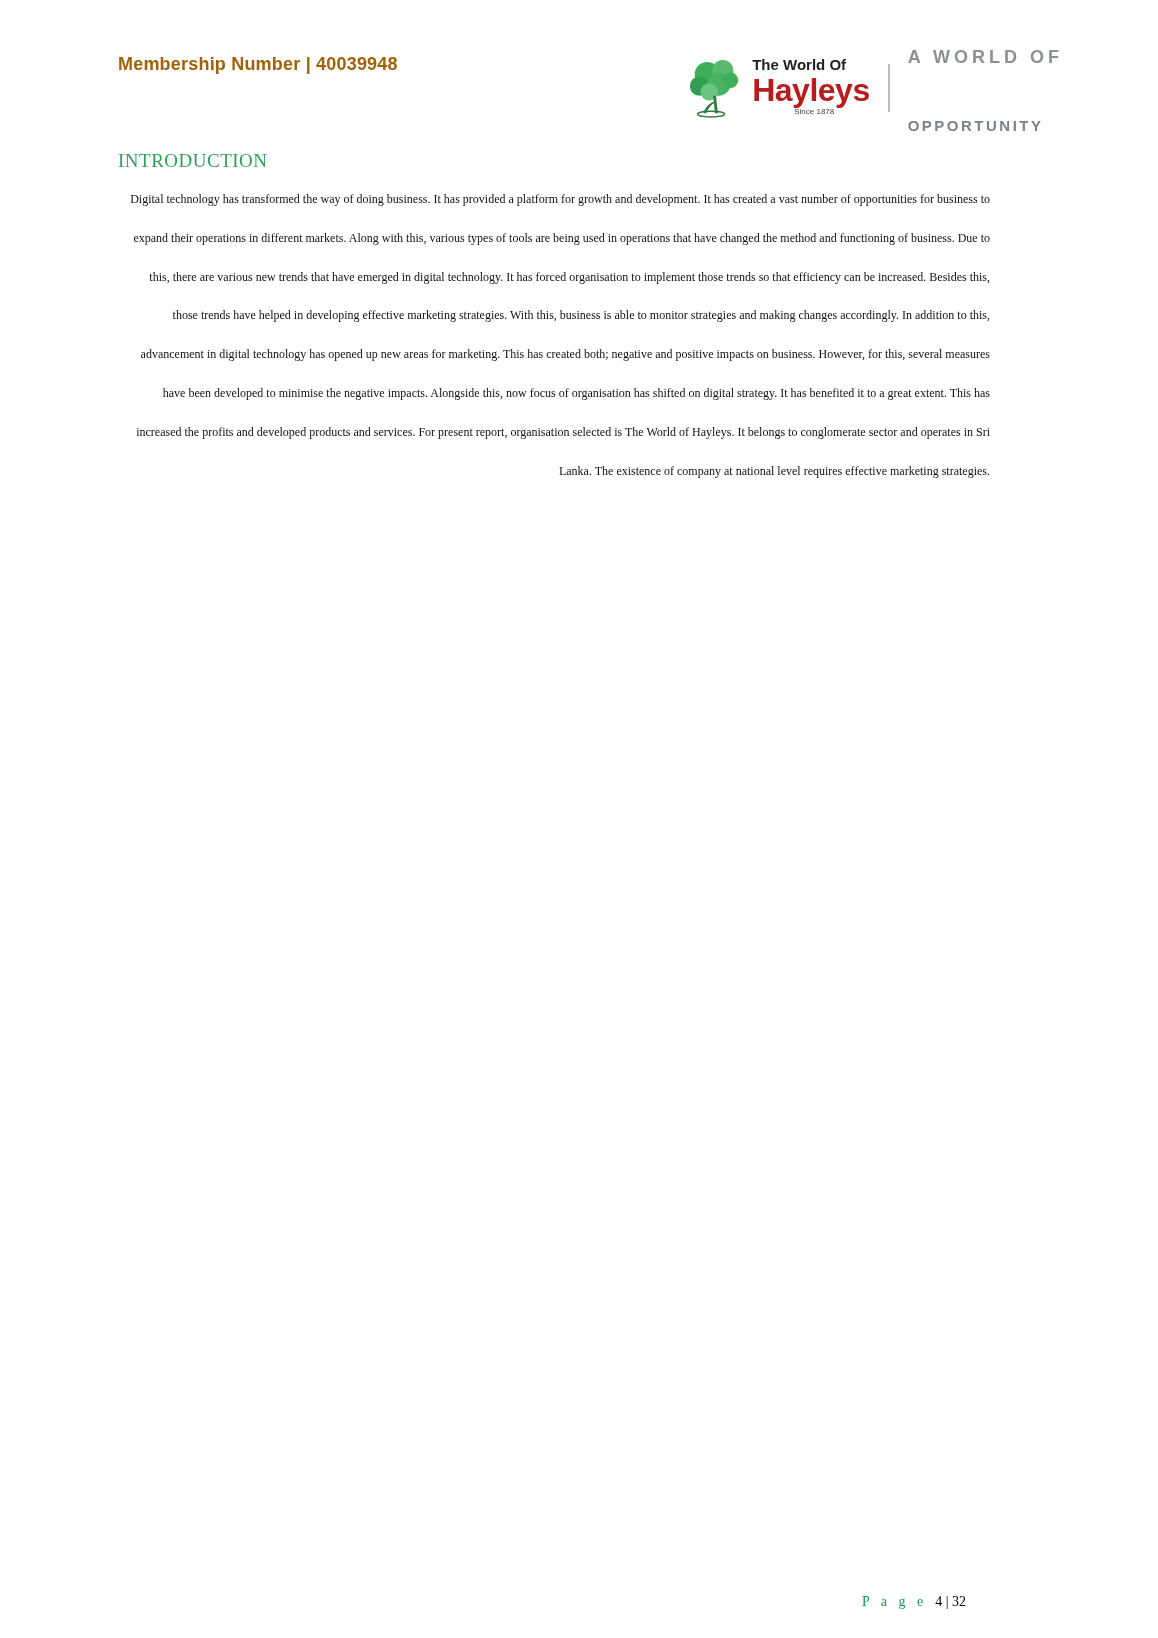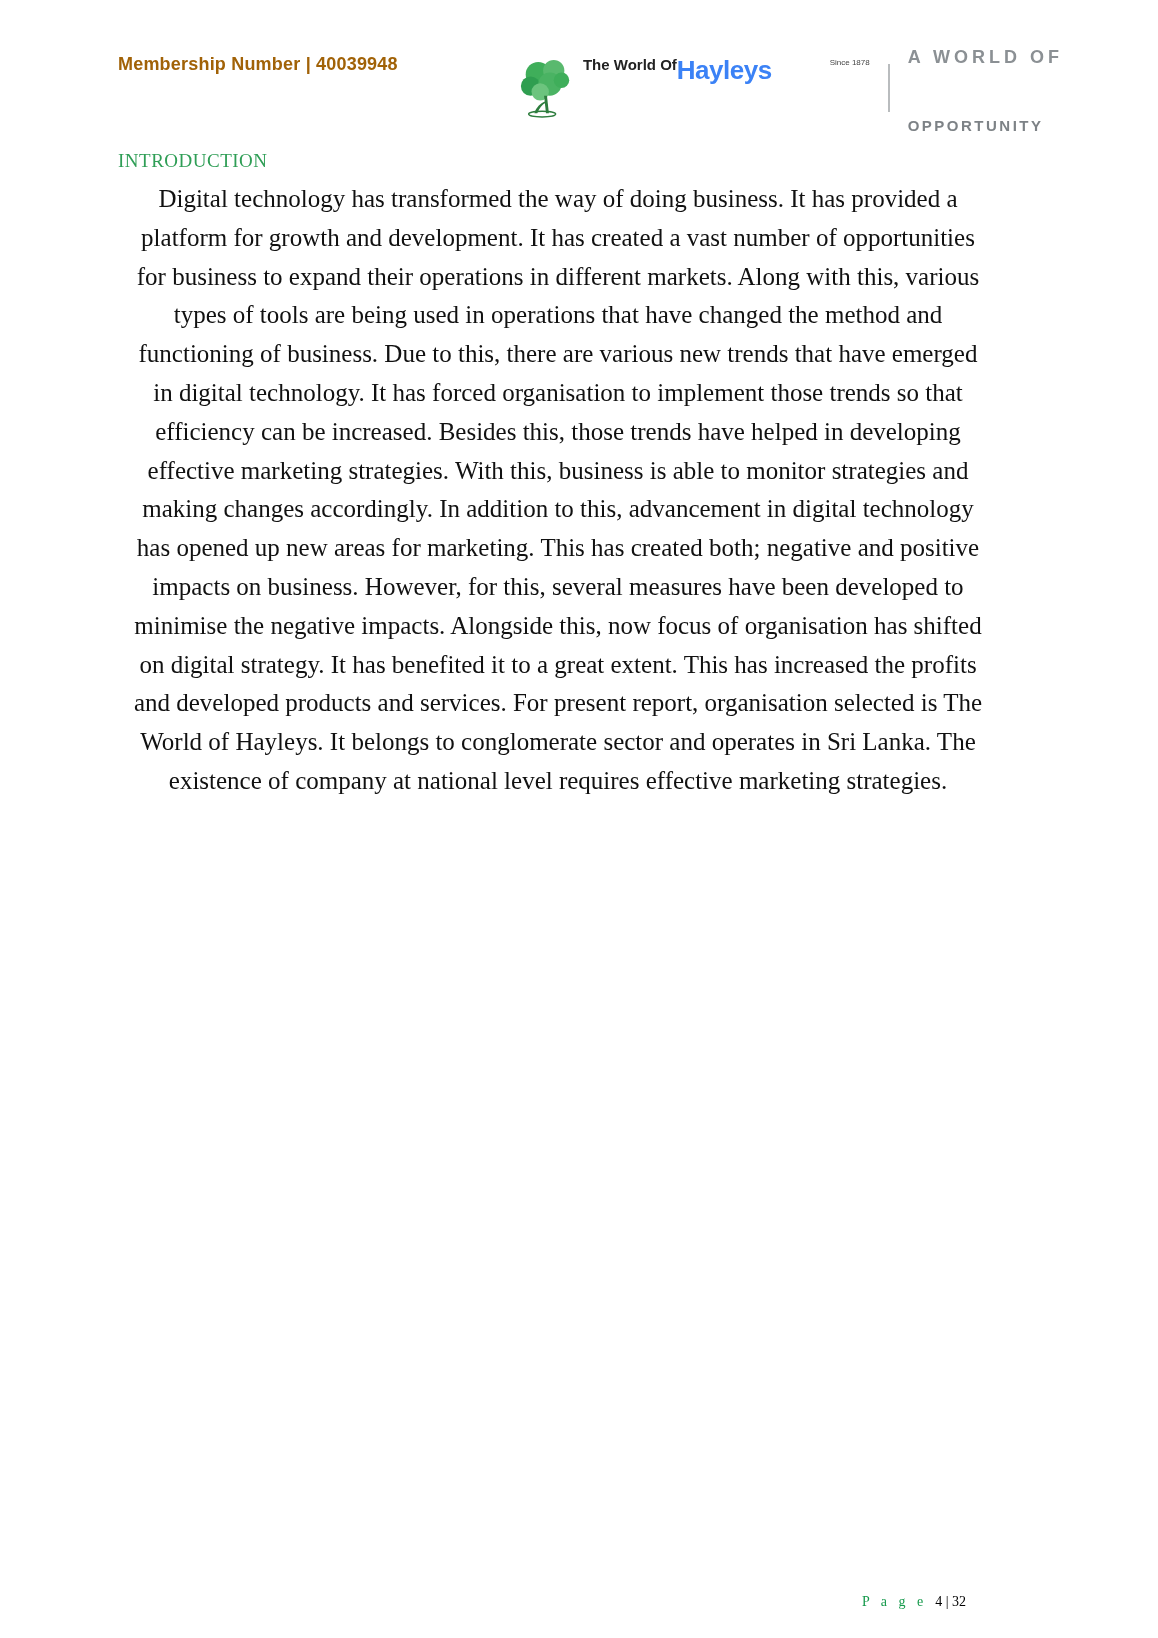--- a/index.html
+++ b/index.html
@@ -46,43 +46,43 @@
     align-items: flex-start;
     gap: 8px;
   }
   .tree-icon {
     width: 58px;
     height: 62px;
     flex: 0 0 auto;
   }
   .wordmark {
     display: flex;
-    flex-direction: row;
+    flex-direction: column;
     line-height: 1;
   }
   .wordmark .tagline-top {
     font-family: "Liberation Sans", sans-serif;
     font-weight: bold;
     font-size: 15px;
     color: #222222;
     margin-bottom: 2px;
   }
   .wordmark .brand {
     font-family: "Liberation Sans", sans-serif;
     font-weight: bold;
-    font-size: 26px;
-    color: #3b82f6;
+    font-size: 32px;
+    color: #b91c1c;
     letter-spacing: -0.5px;
   }
   .wordmark .since {
     font-family: "Liberation Sans", sans-serif;
     font-size: 8px;
     color: #444444;
     margin-top: 2px;
-    margin-left: 58px;
+    margin-left: 42px;
   }
   .logo-divider {
     width: 2px;
     height: 48px;
     background: #b9bcbe;
   }
   .logo-right {
     font-family: "Liberation Sans", sans-serif;
     color: #8b9094;
     line-height: 1.25;
@@ -111,24 +111,24 @@
   .heading {
     font-family: "Liberation Serif", serif;
     font-size: 19px;
     font-weight: normal;
     color: #2f9e56;
     margin: 0 0 6px 0;
     letter-spacing: 0.5px;
   }
   .paragraph {
     font-family: "Liberation Serif", serif;
-    font-size: 25px;
+    font-size: 12px;
     color: #111111;
     line-height: 38.8px;
-    text-align: center;
+    text-align: right;
     margin: 8px;
   }
 
   
   .footer {
     position: absolute;
     bottom: 28px;
     right: 192px;
     font-family: "Liberation Serif", serif;
     font-size: 14px;

